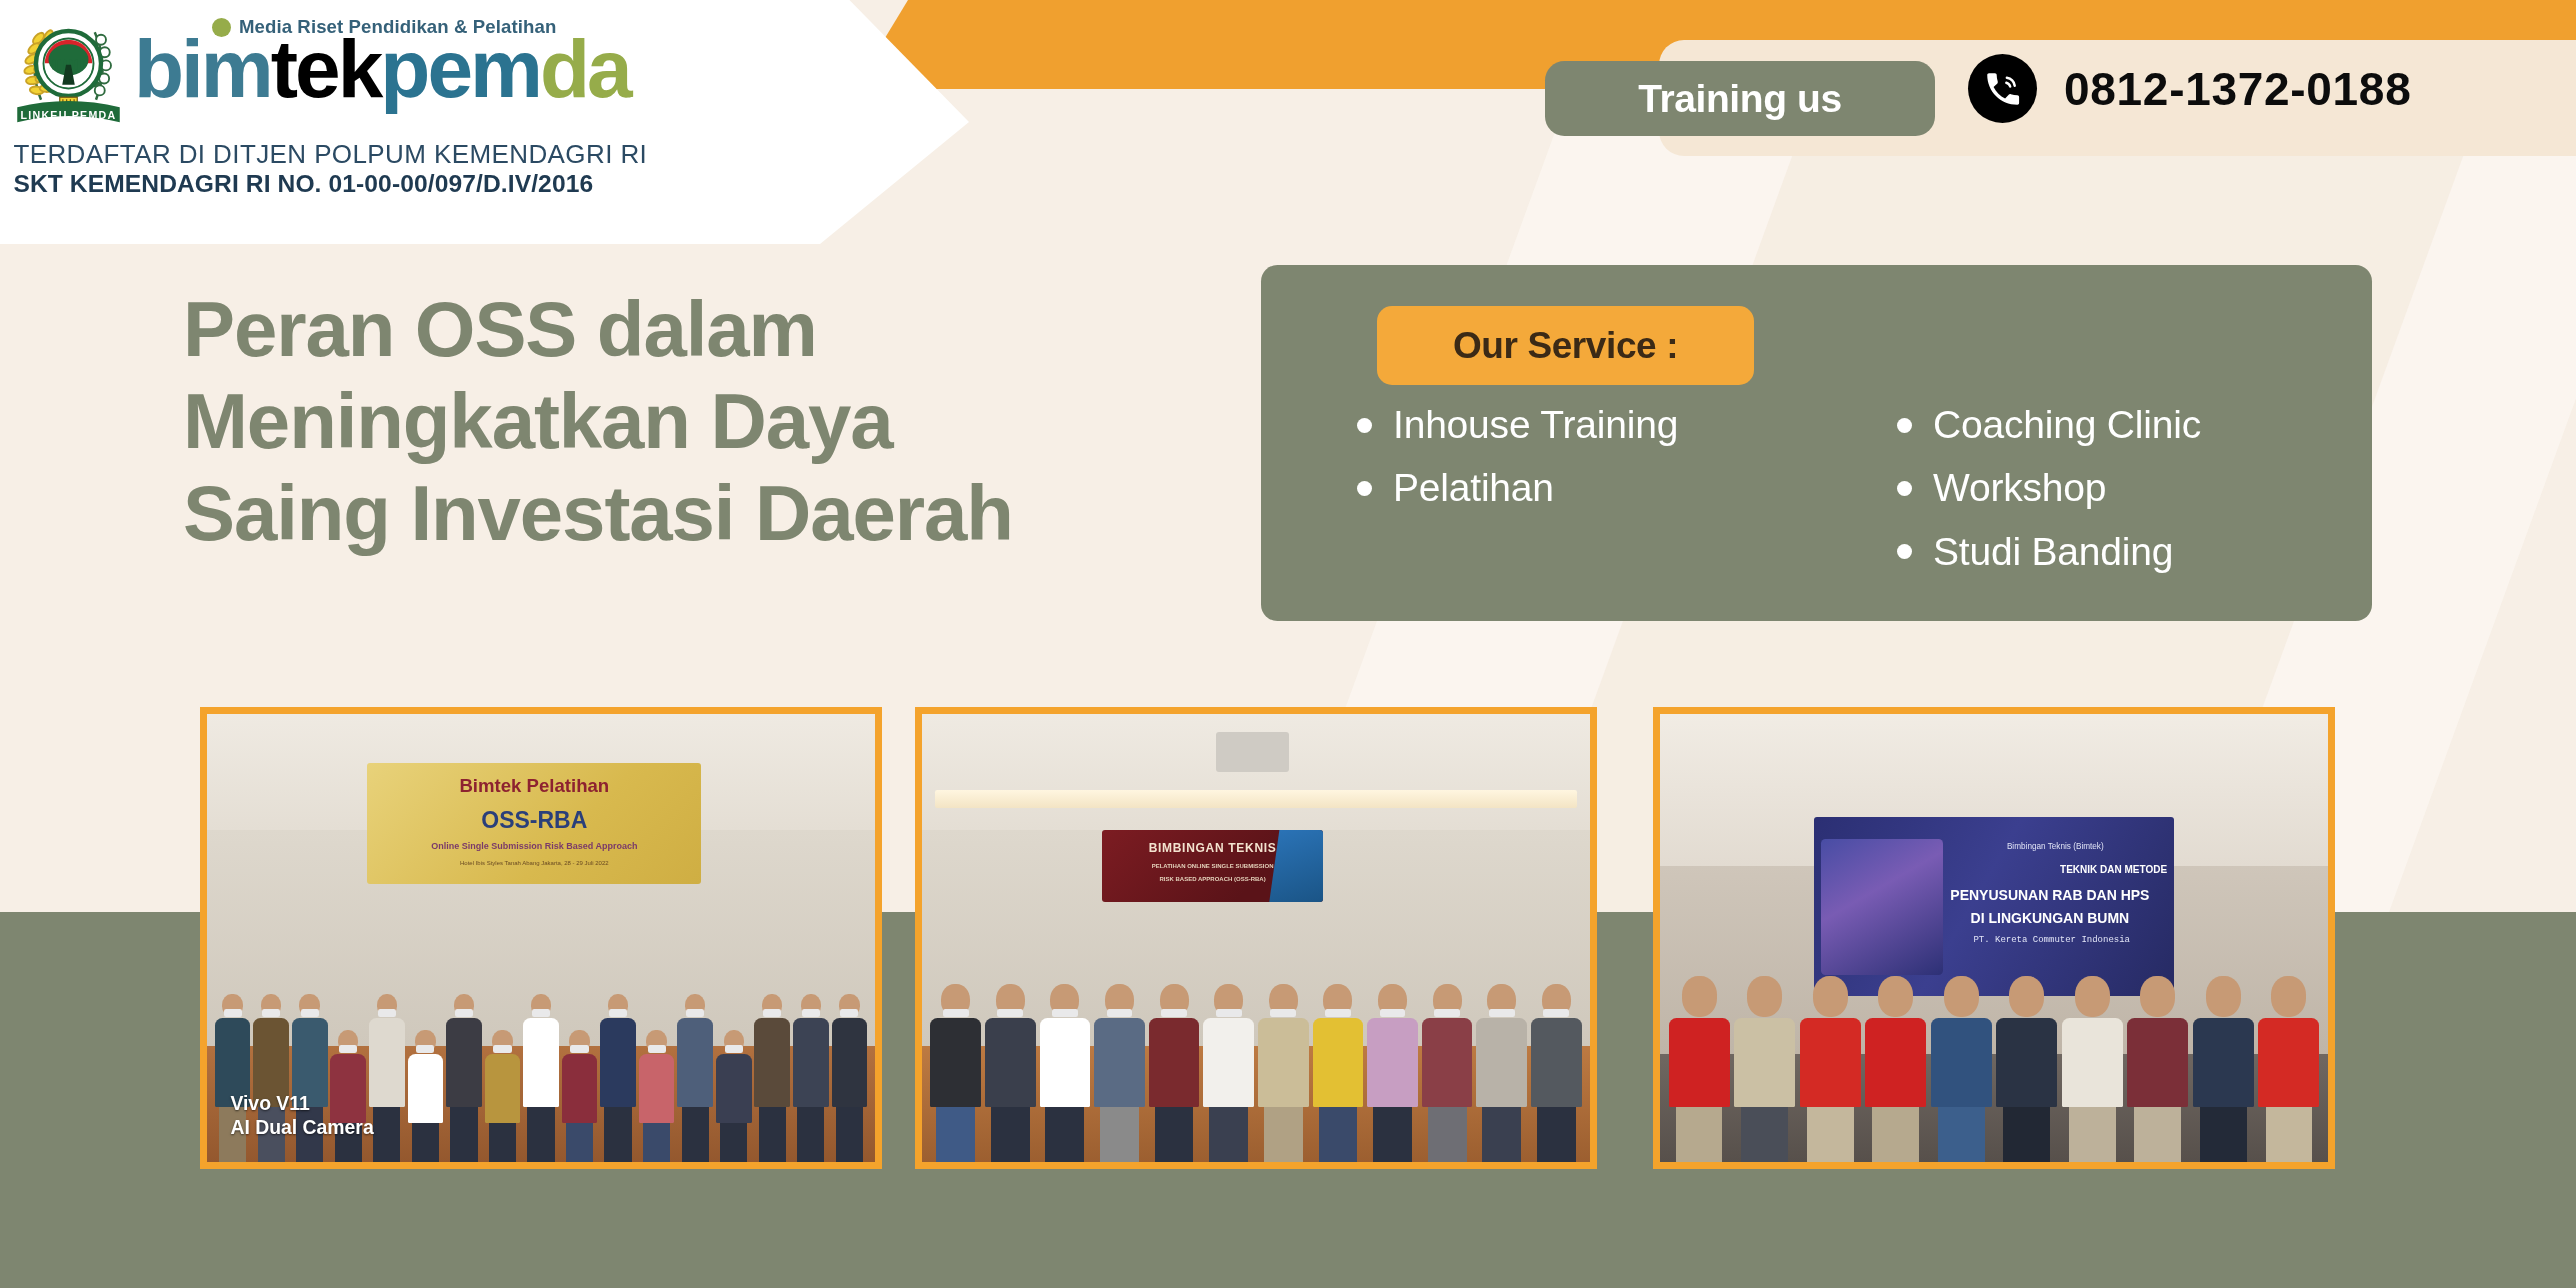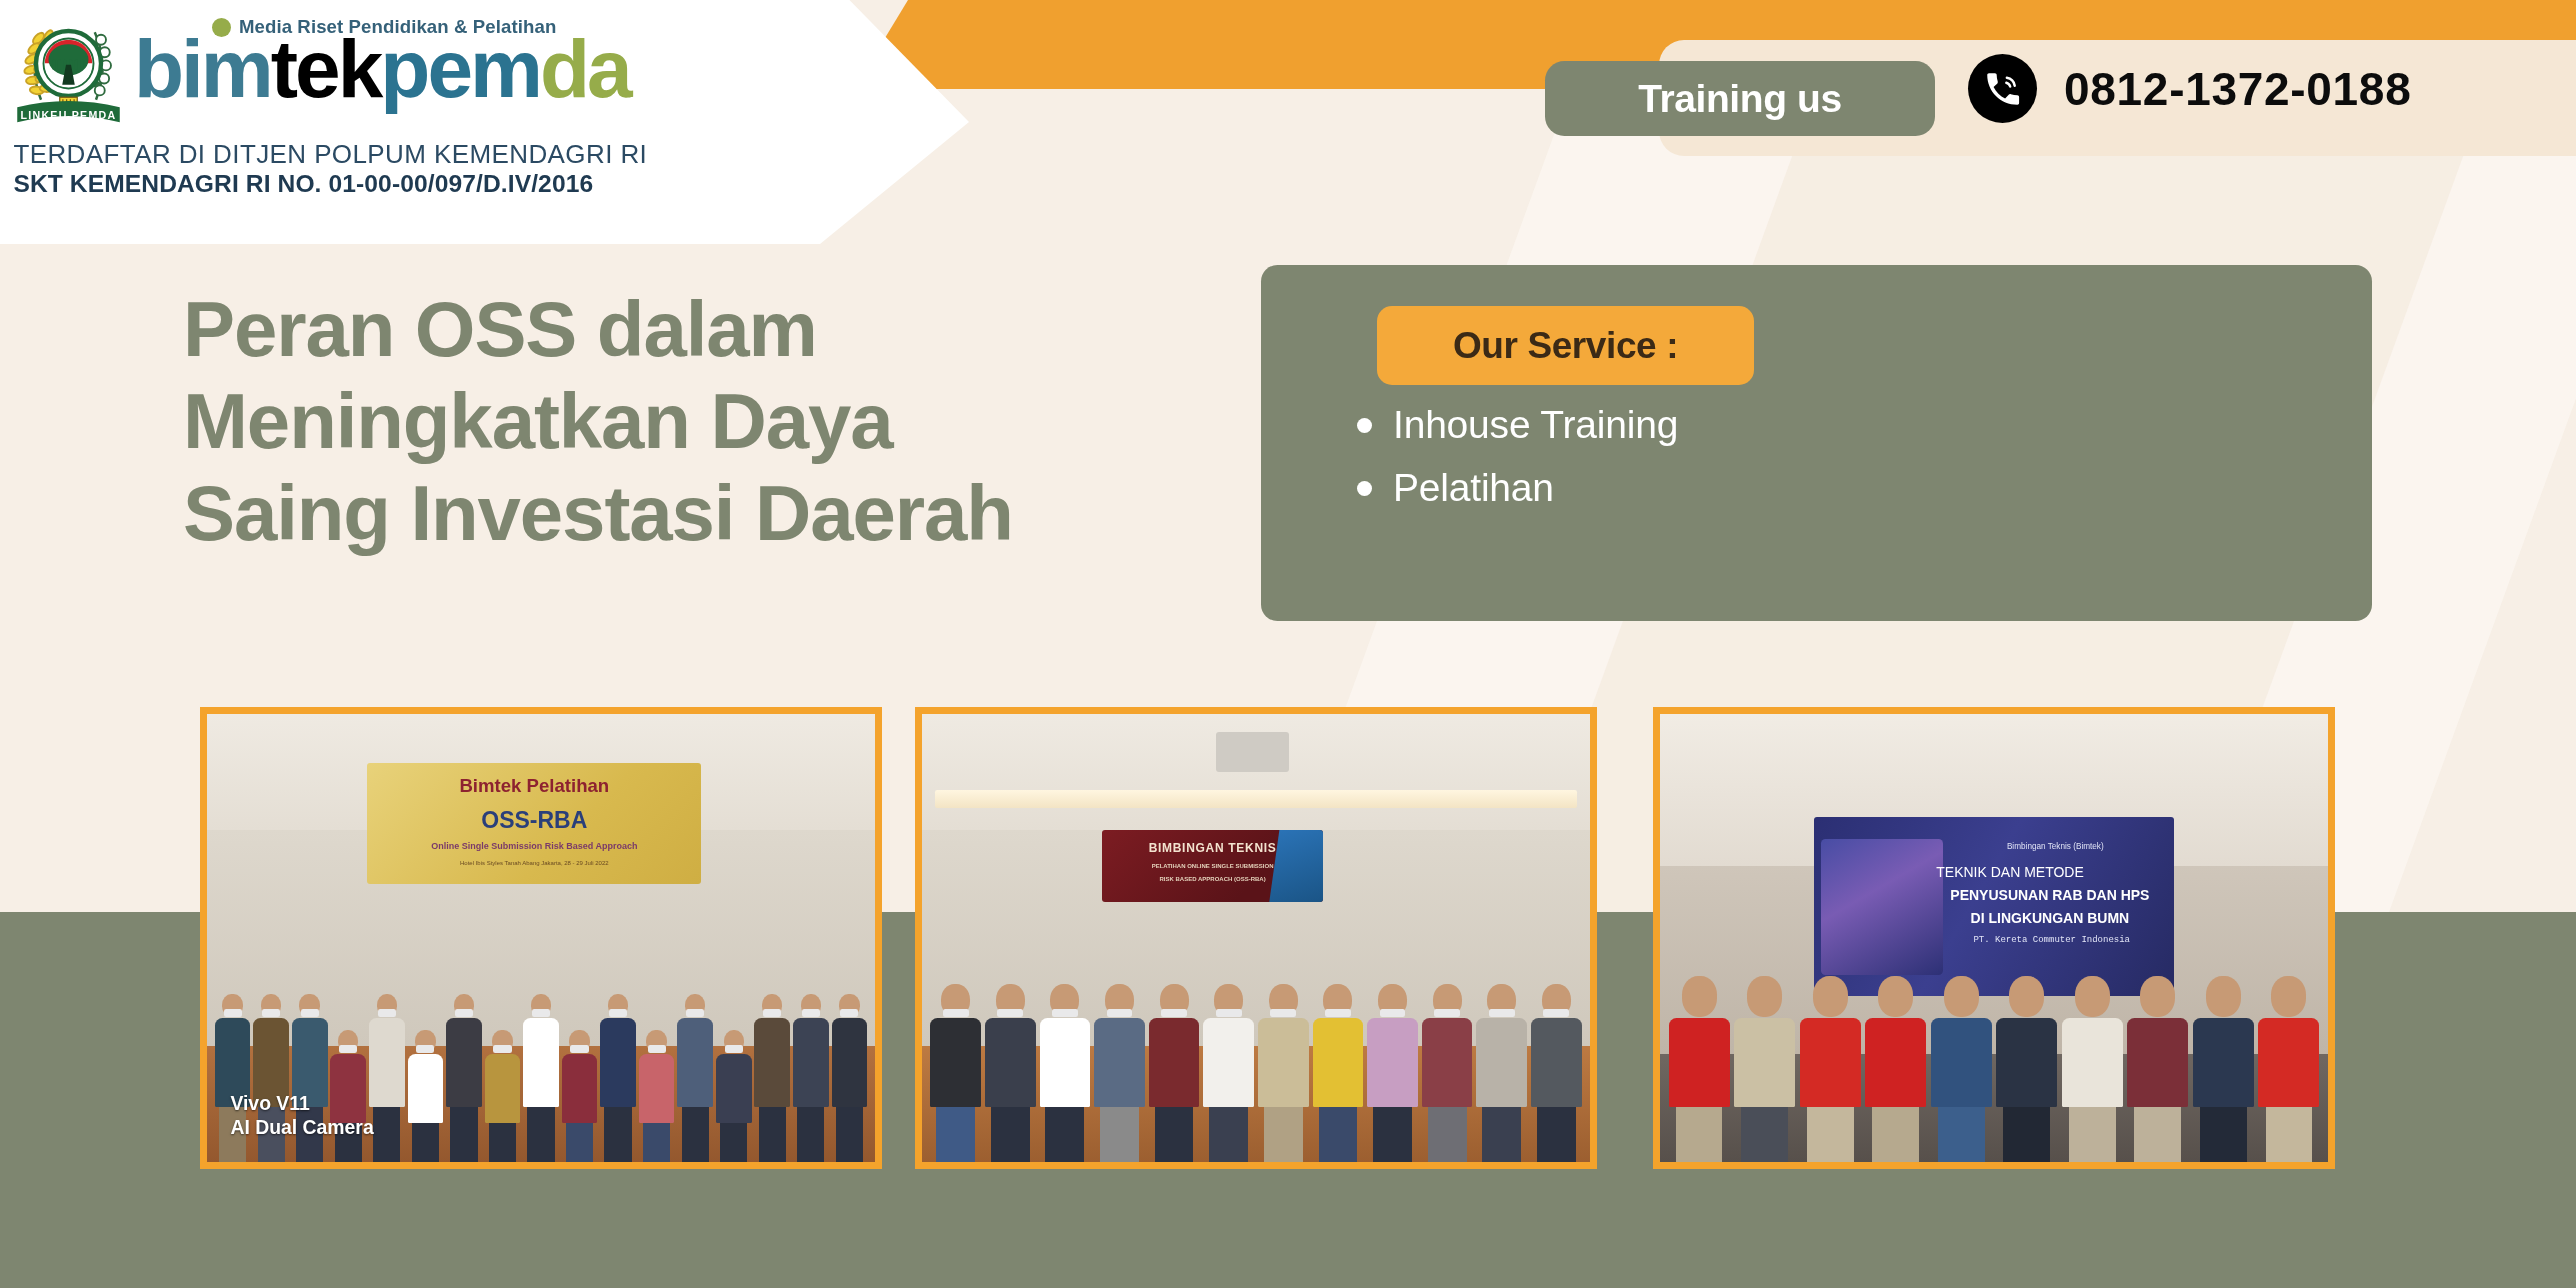--- a/index.html
+++ b/index.html
@@ -125,22 +125,22 @@
             color:#e4d2bb; font-size:6px; font-weight:bold; font-family:"Liberation Sans",sans-serif; }
   .b2 .t3 { position:absolute; left:0; right:0; top:64%; text-align:center;
             color:#e4d2bb; font-size:6px; font-weight:bold; font-family:"Liberation Sans",sans-serif; }
   .b2 .sail { position:absolute; right:-8%; top:-6%; width:30%; height:118%;
               background:linear-gradient(160deg,#2b74b8,#18507f); transform:skewX(-8deg); }
 
   .b3 { left:23%; top:23%; width:54%; height:40%;
         background:linear-gradient(120deg,#2b2f73,#3b3f8f 45%,#262a63);padding-left:20px; }
   .b3 .t0 { position:absolute; left:38%; right:4%; top:14%; text-align:center;
             color:#dfe2f5; font-size:8.2px; font-family:"Liberation Sans",sans-serif; }
-  .b3 .t1 { position:absolute; left:34%; right:2%; top:26%; text-align:left;
-            color:#ffffff; font-size:14px; font-weight:normal; font-family:"Liberation Sans",sans-serif; }
+  .b3 .t1 { position:absolute; left:34%; right:2%; top:26%; text-align:right;
+            color:#ffffff; font-size:10px; font-weight:bold; font-family:"Liberation Sans",sans-serif; }
   .b3 .t2 { position:absolute; left:32%; right:1%; top:39%; text-align:center;
             color:#ffffff; font-size:14px; font-weight:bold; font-family:"Liberation Sans",sans-serif; }
   .b3 .t3 { position:absolute; left:34%; right:3%; top:52%; text-align:center;
             color:#ffffff; font-size:14px; font-weight:bold; font-family:"Liberation Sans",sans-serif; }
   .b3 .t4 { position:absolute; left:36%; right:4%; top:66%; text-align:center;
             color:#e2e5f7; font-size:9px; font-family:Liberation Mono, monospace; }
   .b3 .art{ position:absolute; left:2%; top:12%; width:34%; height:76%;
             background:linear-gradient(150deg,#4a4fa8,#7f5fb8 40%,#2b2f73);
             border-radius:4.5px; opacity:.92; }
 
@@ -295,20 +295,34 @@
     <div class="service-col c1">
       <div class="svc-item">
         <span class="svc-bullet"></span>
         <span class="svc-label">Inhouse Training</span>
       </div>
       <div class="svc-item">
         <span class="svc-bullet"></span>
         <span class="svc-label">Pelatihan</span>
       </div>
     </div>
+    <div class="service-col c2">
+      <div class="svc-item">
+        <span class="svc-bullet"></span>
+        <span class="svc-label">Coaching Clinic</span>
+      </div>
+      <div class="svc-item">
+        <span class="svc-bullet"></span>
+        <span class="svc-label">Workshop</span>
+      </div>
+      <div class="svc-item">
+        <span class="svc-bullet"></span>
+        <span class="svc-label">Studi Banding</span>
+      </div>
+    </div>
   </div>
 
   <div class="photo p1">
     <div class="inner">
       <div class="room-ceiling"></div>
       <div class="room-wall"></div>
       <div class="room-floor"></div>
       <div class="banner b1">
         <div class="t1">Bimtek Pelatihan</div>
         <div class="t2">OSS-RBA</div>

